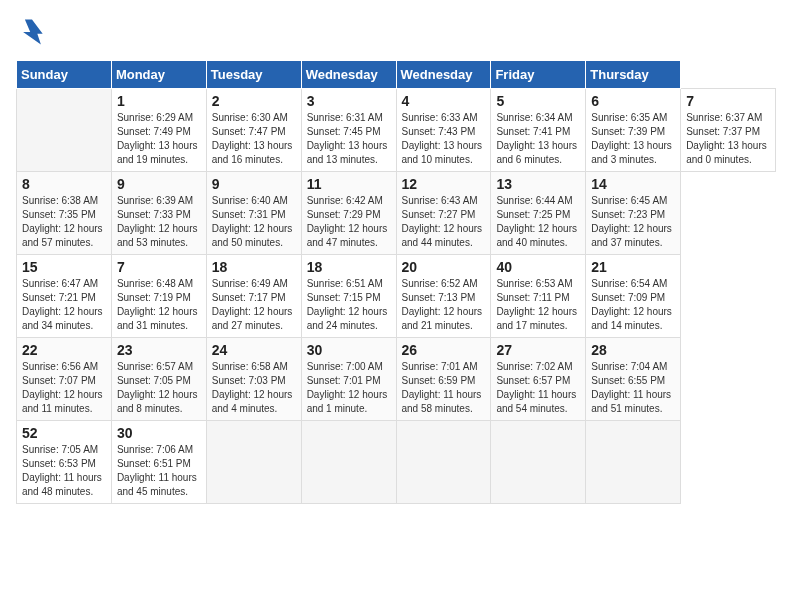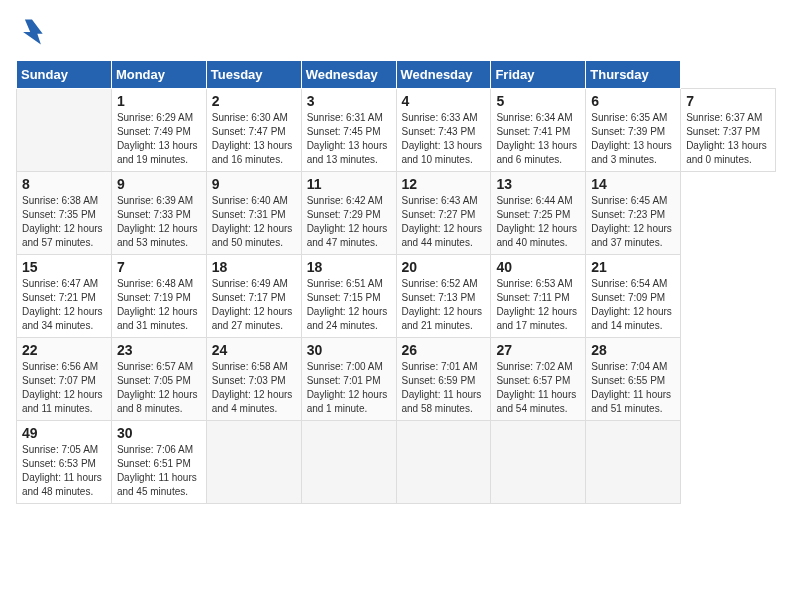--- a/index.html
+++ b/index.html
@@ -298,21 +298,21 @@
         </td>
         <td>
           <span class="day-num">28</span>
         <div class="day-info">
           Sunrise: 7:04 AM<br>Sunset: 6:55 PM<br>Daylight: 11 hours and 51 minutes.
         </div>
         </td>
       </tr>
       <tr>
         <td>
-          <span class="day-num">49</span>
+          <span class="day-num">52</span>
         <div class="day-info">
           Sunrise: 7:05 AM<br>Sunset: 6:53 PM<br>Daylight: 11 hours and 48 minutes.
         </div>
         </td>
         <td>
           <span class="day-num">30</span>
         <div class="day-info">
           Sunrise: 7:06 AM<br>Sunset: 6:51 PM<br>Daylight: 11 hours and 45 minutes.
         </div>
         </td>

